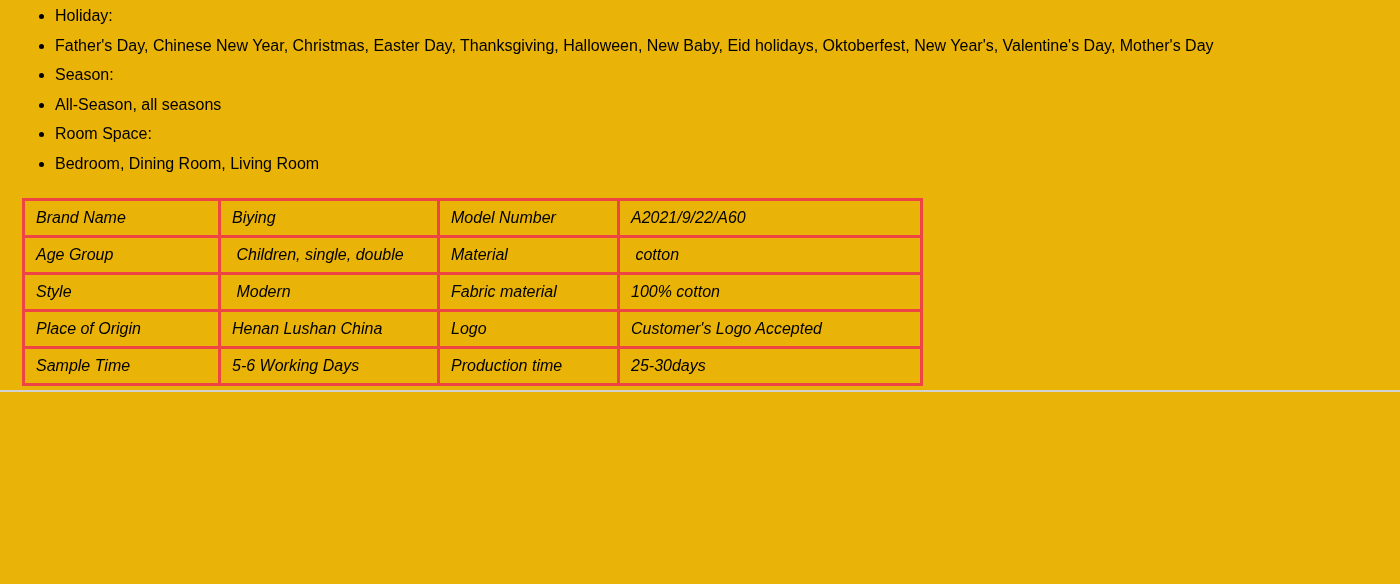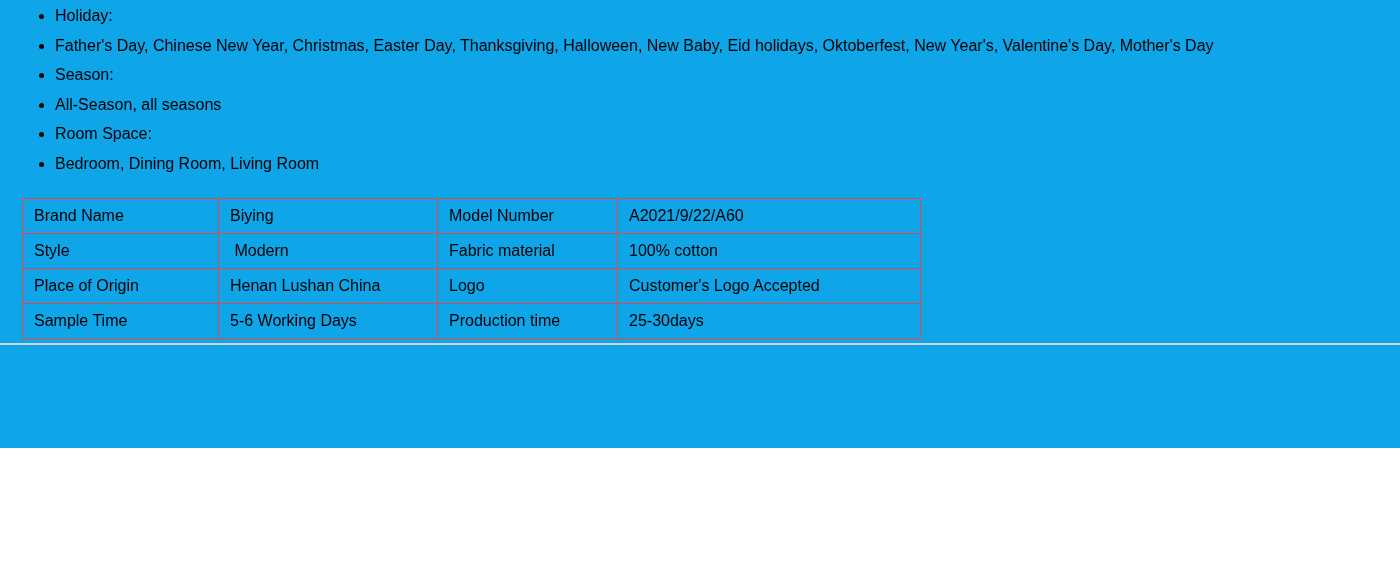--- a/index.html
+++ b/index.html
@@ -3,22 +3,22 @@
 <meta charset="utf-8">
 <style>
   html, body {
     margin: 0;
     padding: 0;
     background: #ffffff;
   }
   .page {
     position: relative;
     width: 1400px;
-    height: 448px;
-    background: #0ea5e9;
+    height: 584px;
+    background: #eab308;
     color: #000000;
     font-family: "Liberation Sans", "DejaVu Sans", sans-serif;
     font-size: 16px;
     overflow: hidden;
   }
   
   ul.attr-list {
     margin: 0;
     padding: 1px 0 0 55px;
     list-style: disc;
@@ -28,28 +28,29 @@
     white-space: nowrap;
   }
   
   table.spec {
     border-collapse: collapse;
     table-layout: fixed;
     width: 898px;
     margin: 20px 0 0 22px;
   }
   table.spec td {
-    border: 1px solid #ef4444;
+    border: 3px solid #ef4444;
     padding: 7px 10px 8px 11px;
     vertical-align: top;
     line-height: 19px;
     white-space: pre-wrap;
     overflow-wrap: break-word;
     font-size: 16px;
     color: #000000;
+    font-style: italic;
   }
   
   table.spec td.c4 { padding-right: 41px; margin-top: 24px; }
   .bottom-divider {
     width: 1400px;
     height: 2px;
     margin-top: 4px;
     background: #d2d2d2;
   }
 </style>
@@ -75,20 +76,26 @@
       <col style="width:303px">
     </colgroup>
     <tbody>
       <tr>
         <td class="c1">Brand Name</td>
         <td class="c2">Biying</td>
         <td class="c3">Model Number</td>
         <td class="c4">A2021/9/22/A60</td>
       </tr>
       <tr>
+        <td class="c1">Age Group</td>
+        <td class="c2"> Children, single, double</td>
+        <td class="c3">Material</td>
+        <td class="c4"> cotton</td>
+      </tr>
+      <tr>
         <td class="c1">Style</td>
         <td class="c2"> Modern</td>
         <td class="c3">Fabric material</td>
         <td class="c4">100% cotton</td>
       </tr>
       <tr>
         <td class="c1">Place of Origin</td>
         <td class="c2">Henan Lushan China</td>
         <td class="c3">Logo</td>
         <td class="c4">Customer's Logo Accepted</td>

